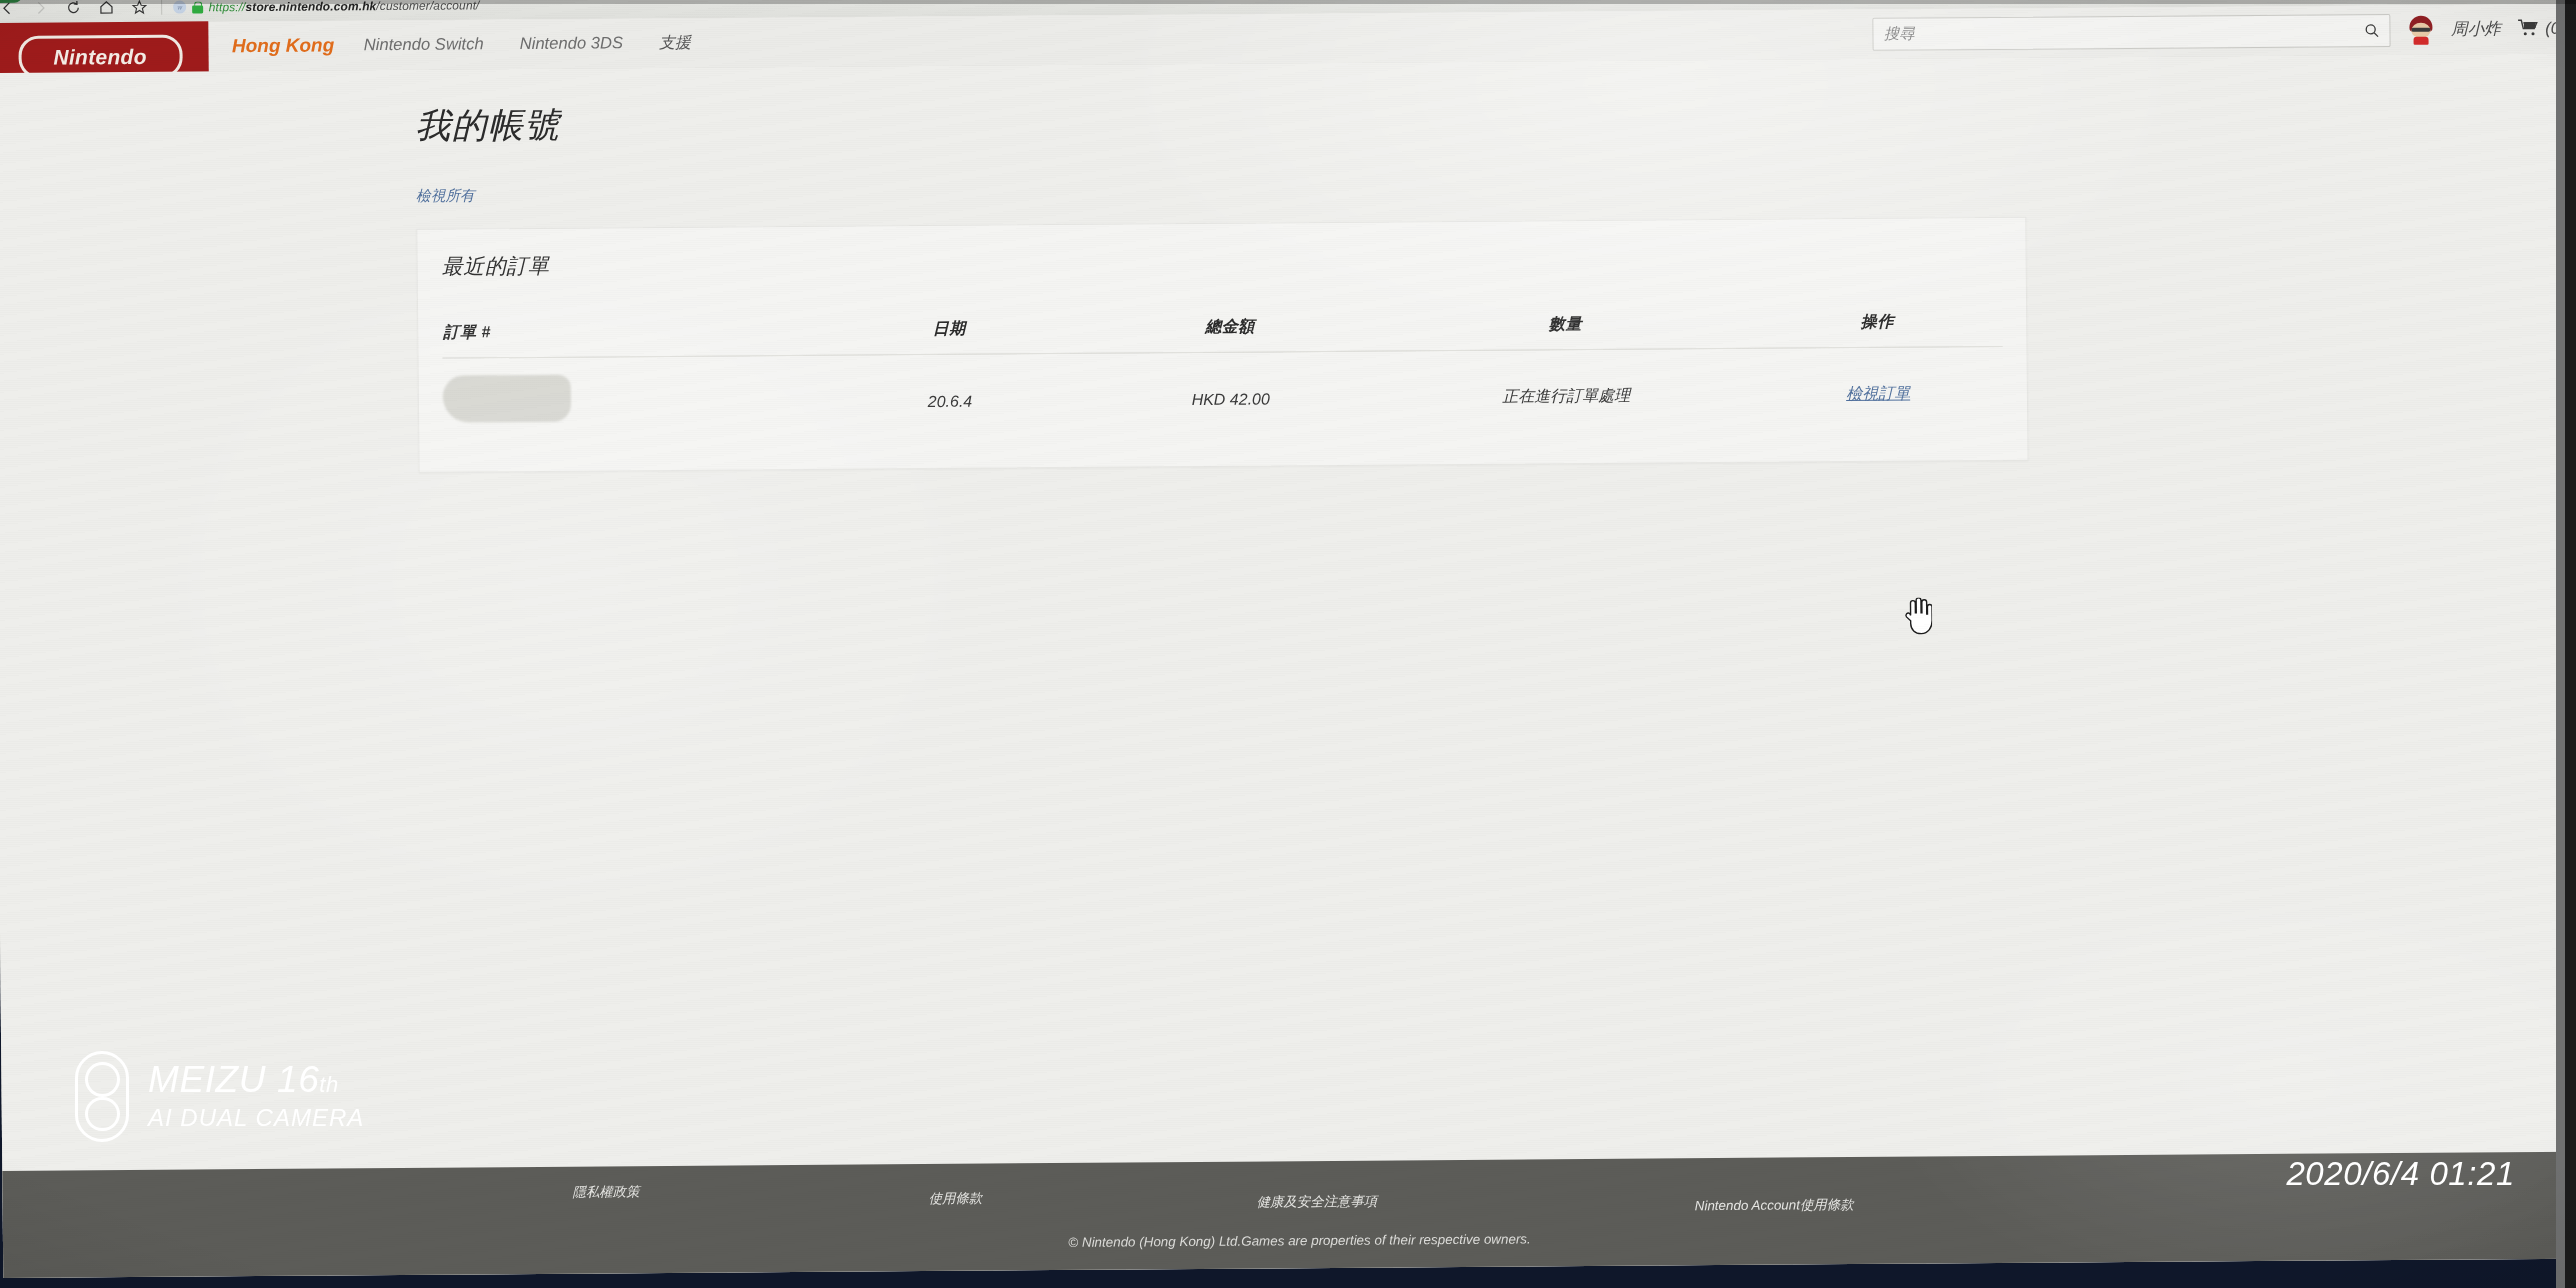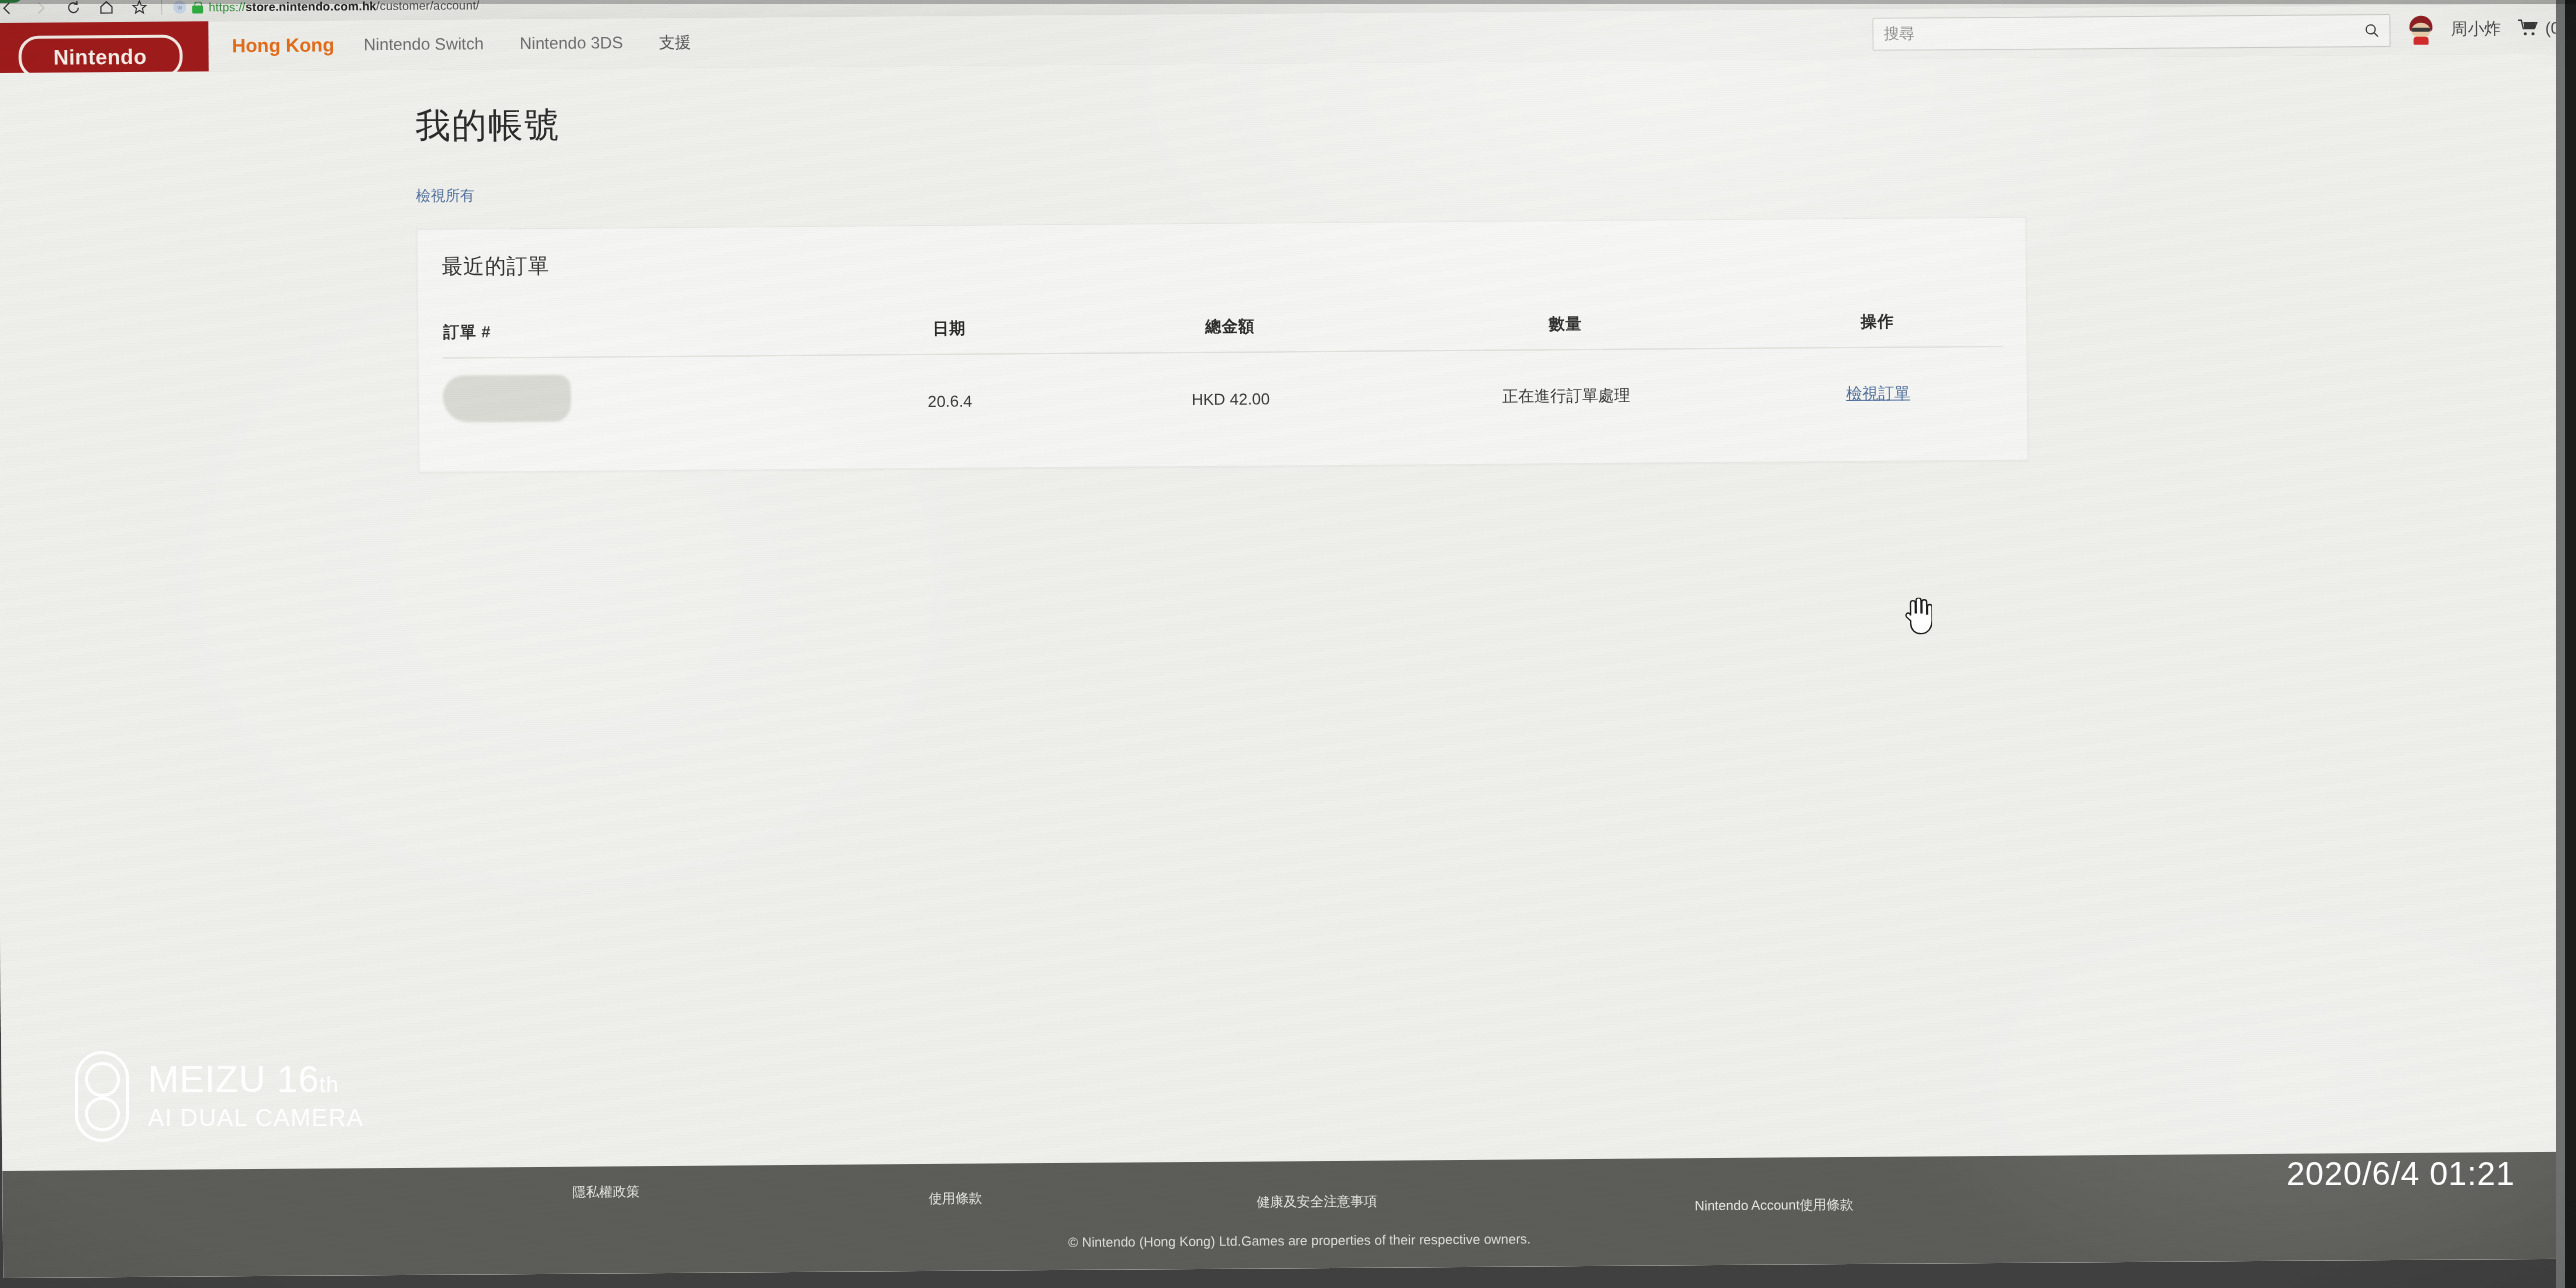--- a/index.html
+++ b/index.html
@@ -3,21 +3,21 @@
 <meta charset="utf-8">
 <style>
   html,body{margin:0;padding:0;background:#000;}
   body{
     width:2576px;height:1288px;overflow:hidden;position:relative;
     font-family:"Liberation Sans","DejaVu Sans",sans-serif;
   }
 
   
   #photo{
-    position:absolute;inset:0;overflow:hidden;background:#404040;
+    position:absolute;inset:0;overflow:hidden;background:#0f172a;font-style:italic;
   }
   
   #screen{
     position:absolute;
     left:-9px; top:-6.4px; width:2593px; height:1284px;
     background:#e9e9e6;
     transform: rotate(-0.55deg) skewY(0.12deg);
     transform-origin: 0 0;
     box-shadow:0 0 77px rgba(0,0,0,.25) inset;
   }

